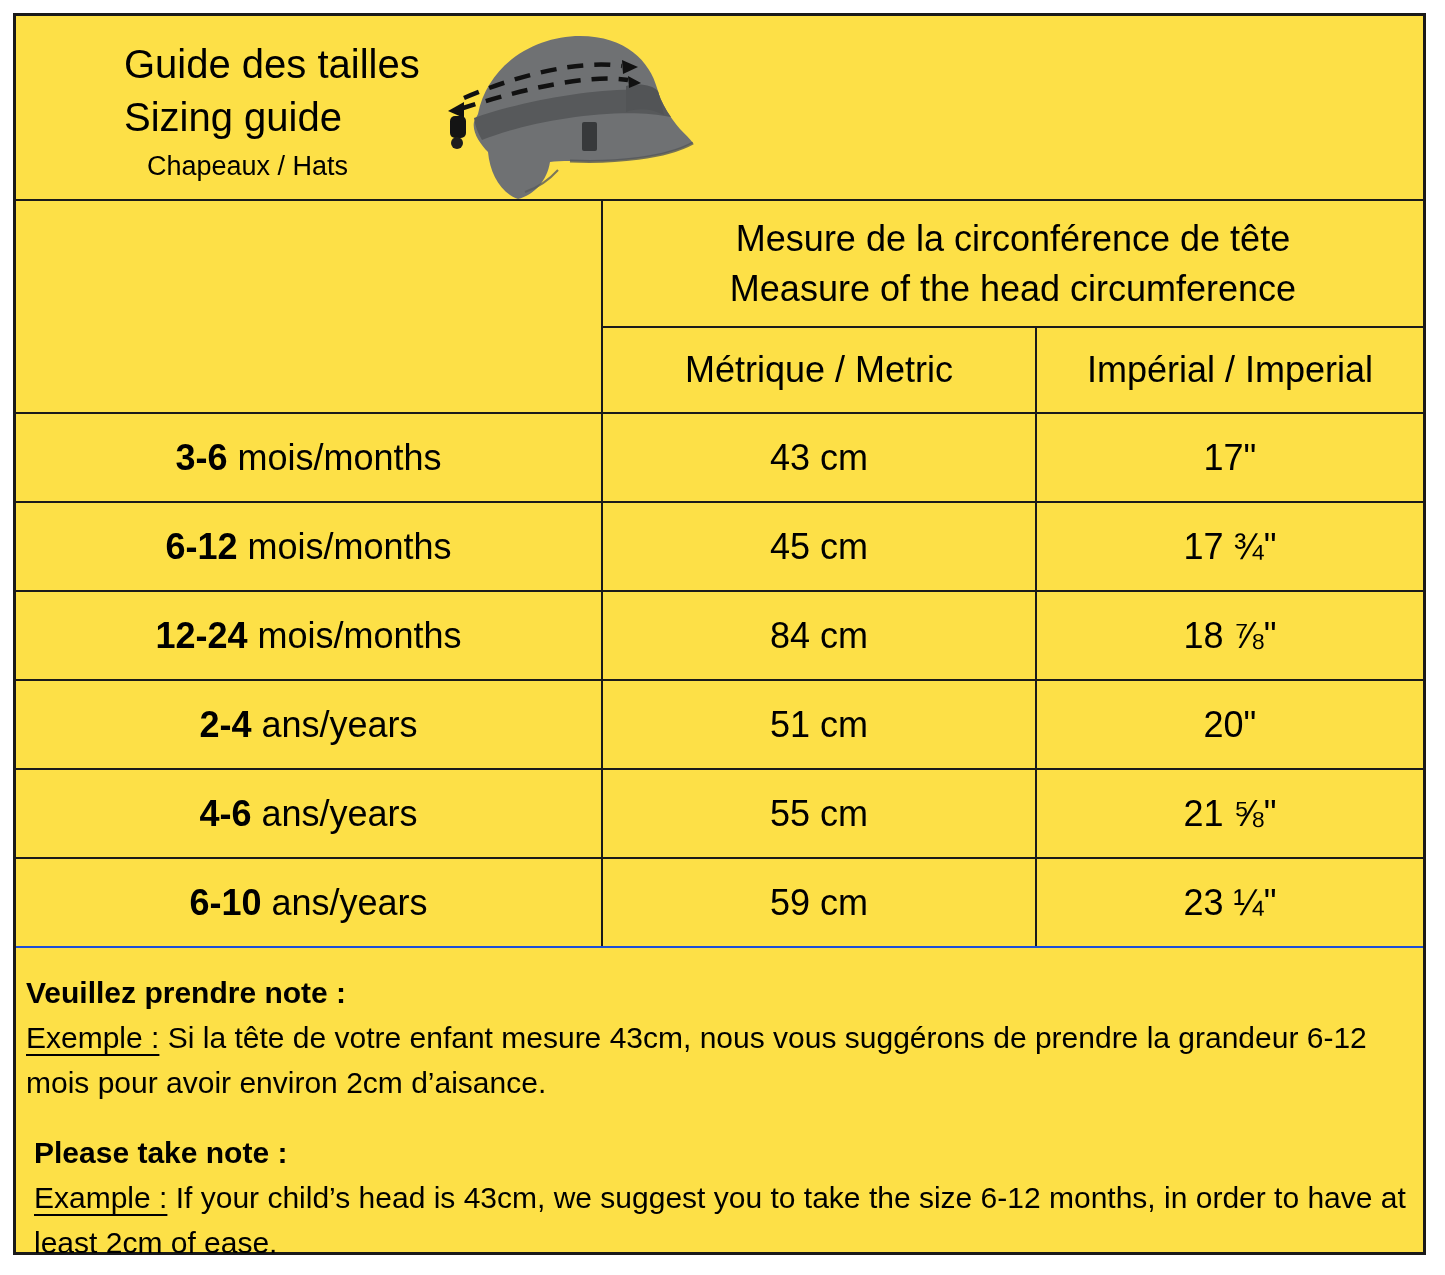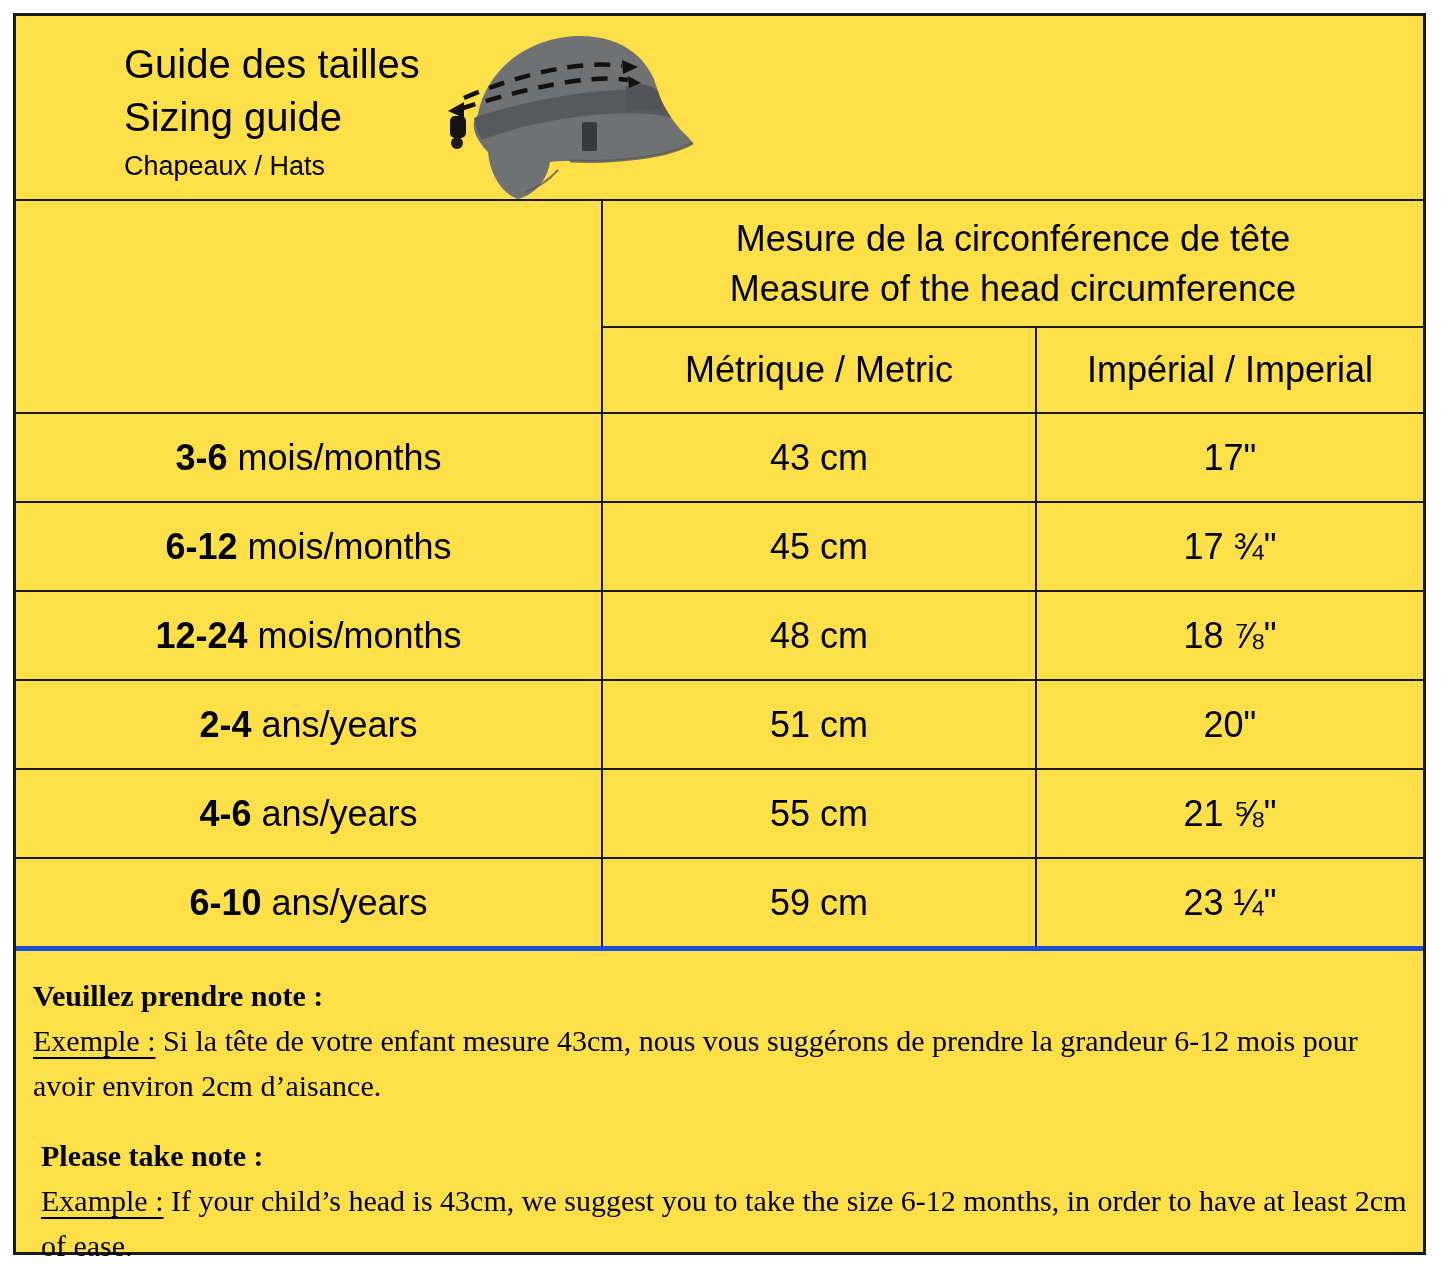--- a/index.html
+++ b/index.html
@@ -18,21 +18,21 @@
   }
   
   .hd{
     position:relative;
     height:183px;flex:0 0 183px;
     border-bottom:2px solid #1a1a1a;
     box-sizing:content-box;
   }
   .hd-titles{padding:22px 0 0 108px;}
   .title{font-size:40px;line-height:53px;}
-  .subtitle{font-size:27px;line-height:34px;margin-top:5px;}
+  .subtitle{font-size:27px;line-height:34px;margin-top:5px;margin-left:23px;}
   .hat-svg{position:absolute;left:414px;top:6px;width:272px;height:178px;}
   
   table.sz{
     border-collapse:collapse;
     border-style:hidden; 
     table-layout:fixed;
     width:100%;
     flex:0 0 auto;
     padding-left:16px;
   }
@@ -45,24 +45,24 @@
   }
   col.c1{width:586px;}
   col.c2{width:434px;}
   tr.hrowA td{height:125px;}
   tr.hrowB td{height:84px;}
   tr.drow td{height:87px;}
   td.merged-header div{line-height:50px;}
   td.size-cell b{font-weight:700;margin-top:8px;}
   
   .notes{
-    border-top:5px solid #1d4ed8;
+    border-top:2px solid #1d4ed8;
     flex:1 1 auto;
-    padding:22px 14px 0 17px;
-    font-size:30px;line-height:45px;font-family:Liberation Serif, serif;
+    padding:22px 14px 0 10px;
+    font-size:30px;line-height:45px;
   }
   .note-heading{font-weight:700;}
   .note-en{margin-top:25px;margin-left:8px;}
   .ul{
     text-decoration:underline;
     text-underline-offset:6px;
     text-decoration-thickness:2px;
   }
 </style>
 </head>
@@ -132,21 +132,21 @@
       <td>43 cm</td>
       <td>17"</td>
     </tr>
     <tr class="drow">
       <td class="size-cell"><b>6-12</b> <span>mois/months</span></td>
       <td>45 cm</td>
       <td>17 ¾"</td>
     </tr>
     <tr class="drow">
       <td class="size-cell"><b>12-24</b> <span>mois/months</span></td>
-      <td>48 cm</td>
+      <td>84 cm</td>
       <td>18 ⅞"</td>
     </tr>
     <tr class="drow">
       <td class="size-cell"><b>2-4</b> <span>ans/years</span></td>
       <td>51 cm</td>
       <td>20"</td>
     </tr>
     <tr class="drow">
       <td class="size-cell"><b>4-6</b> <span>ans/years</span></td>
       <td>55 cm</td>

